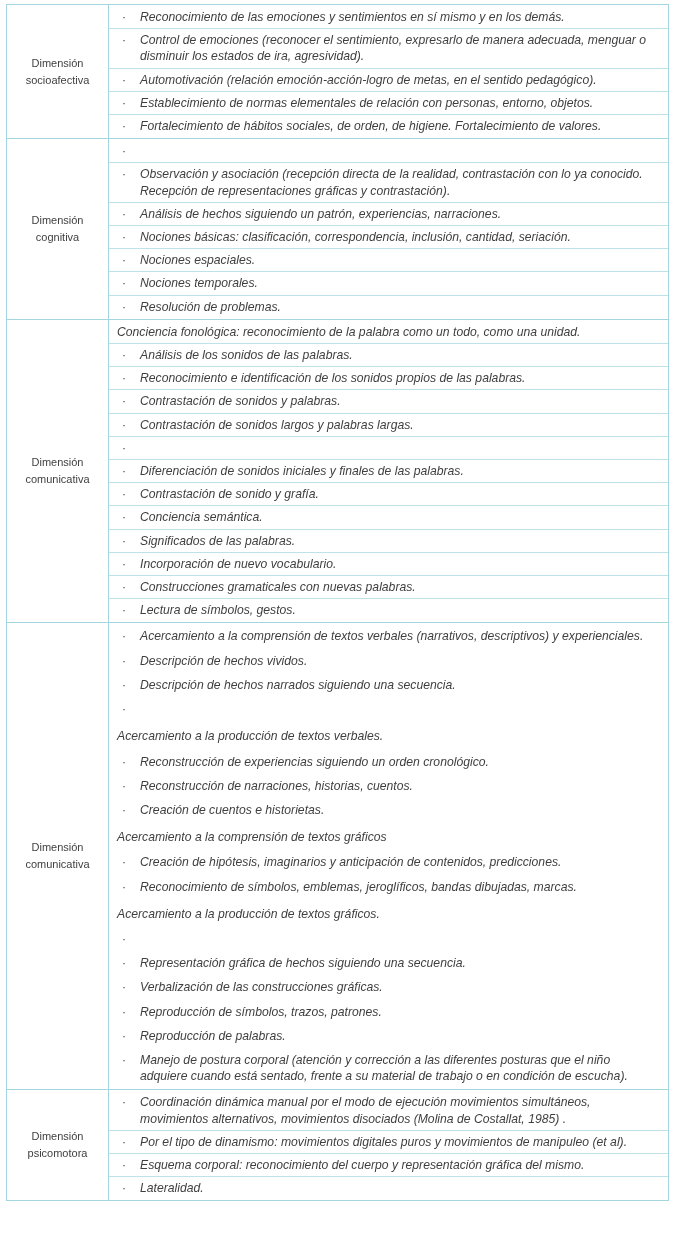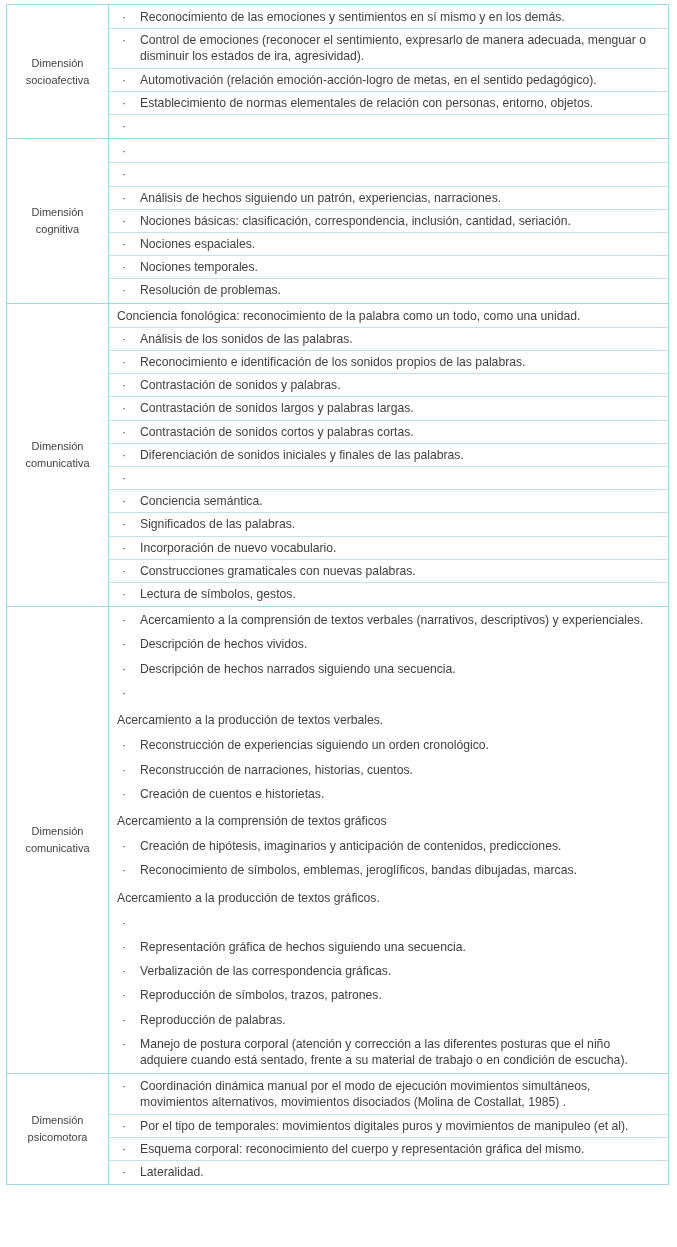--- a/index.html
+++ b/index.html
@@ -53,21 +53,21 @@
   .with-sep .item:last-child { border-bottom: none; }
   .no-sep .item { padding-top: 4px; padding-bottom: 4px; }
   .no-sep .item.plain { padding-top: 7px; padding-bottom: 5px; }
   .bullet {
     flex: 0 0 23px;
     width: 23px;
     box-sizing: border-box;
     padding-left: 5px;
     text-align: left;
   }
-  .item-text { flex: 1; }
+  .item-text { flex: 1; font-style: italic; }
 </style>
 </head>
 <body style="--border-color: #a3d6e0; --sep-color: #bfe1ea; --text-color: #3f3f3f;">
 
 <div class="table">
     <div class="section">
       <div class="dim-cell">Dimensión socioafectiva</div>
       <div class="items-cell with-sep">
         <div class="item bulleted">
           <span class="bullet">·</span>
@@ -80,31 +80,33 @@
         <div class="item bulleted">
           <span class="bullet">·</span>
           <span class="item-text">Automotivación (relación emoción-acción-logro de metas, en el sentido pedagógico).</span>
         </div>
         <div class="item bulleted">
           <span class="bullet">·</span>
           <span class="item-text">Establecimiento de normas elementales de relación con personas, entorno, objetos.</span>
         </div>
         <div class="item bulleted">
           <span class="bullet">·</span>
+          <span class="item-text">Fortalecimiento de hábitos sociales, de orden, de higiene. Fortalecimiento de valores.</span>
         </div>
       </div>
     </div>
     <div class="section">
       <div class="dim-cell">Dimensión cognitiva</div>
       <div class="items-cell with-sep">
         <div class="item bulleted">
           <span class="bullet">·</span>
         </div>
         <div class="item bulleted">
           <span class="bullet">·</span>
+          <span class="item-text">Observación y asociación (recepción directa de la realidad, contrastación con lo ya conocido. Recepción de representaciones gráficas y contrastación).</span>
         </div>
         <div class="item bulleted">
           <span class="bullet">·</span>
           <span class="item-text">Análisis de hechos siguiendo un patrón, experiencias, narraciones.</span>
         </div>
         <div class="item bulleted">
           <span class="bullet">·</span>
           <span class="item-text">Nociones básicas: clasificación, correspondencia, inclusión, cantidad, seriación.</span>
         </div>
         <div class="item bulleted">
@@ -138,28 +140,28 @@
         <div class="item bulleted">
           <span class="bullet">·</span>
           <span class="item-text">Contrastación de sonidos y palabras.</span>
         </div>
         <div class="item bulleted">
           <span class="bullet">·</span>
           <span class="item-text">Contrastación de sonidos largos y palabras largas.</span>
         </div>
         <div class="item bulleted">
           <span class="bullet">·</span>
-          <span class="item-text">Contrastación de sonidos cortos y palabras cortas.</span>
         </div>
         <div class="item bulleted">
           <span class="bullet">·</span>
           <span class="item-text">Diferenciación de sonidos iniciales y finales de las palabras.</span>
         </div>
         <div class="item bulleted">
           <span class="bullet">·</span>
+          <span class="item-text">Contrastación de sonido y grafía.</span>
         </div>
         <div class="item bulleted">
           <span class="bullet">·</span>
           <span class="item-text">Conciencia semántica.</span>
         </div>
         <div class="item bulleted">
           <span class="bullet">·</span>
           <span class="item-text">Significados de las palabras.</span>
         </div>
         <div class="item bulleted">
@@ -225,21 +227,21 @@
         </div>
         <div class="item bulleted">
           <span class="bullet">·</span>
         </div>
         <div class="item bulleted">
           <span class="bullet">·</span>
           <span class="item-text">Representación gráfica de hechos siguiendo una secuencia.</span>
         </div>
         <div class="item bulleted">
           <span class="bullet">·</span>
-          <span class="item-text">Verbalización de las correspondencia gráficas.</span>
+          <span class="item-text">Verbalización de las construcciones gráficas.</span>
         </div>
         <div class="item bulleted">
           <span class="bullet">·</span>
           <span class="item-text">Reproducción de símbolos, trazos, patrones.</span>
         </div>
         <div class="item bulleted">
           <span class="bullet">·</span>
           <span class="item-text">Reproducción de palabras.</span>
         </div>
         <div class="item bulleted">
@@ -250,21 +252,21 @@
     </div>
     <div class="section">
       <div class="dim-cell">Dimensión psicomotora</div>
       <div class="items-cell with-sep">
         <div class="item bulleted">
           <span class="bullet">·</span>
           <span class="item-text">Coordinación dinámica manual por el modo de ejecución movimientos simultáneos, movimientos alternativos, movimientos disociados (Molina de Costallat, 1985) .</span>
         </div>
         <div class="item bulleted">
           <span class="bullet">·</span>
-          <span class="item-text">Por el tipo de temporales: movimientos digitales puros y movimientos de manipuleo (et al).</span>
+          <span class="item-text">Por el tipo de dinamismo: movimientos digitales puros y movimientos de manipuleo (et al).</span>
         </div>
         <div class="item bulleted">
           <span class="bullet">·</span>
           <span class="item-text">Esquema corporal: reconocimiento del cuerpo y representación gráfica del mismo.</span>
         </div>
         <div class="item bulleted">
           <span class="bullet">·</span>
           <span class="item-text">Lateralidad.</span>
         </div>
       </div>

